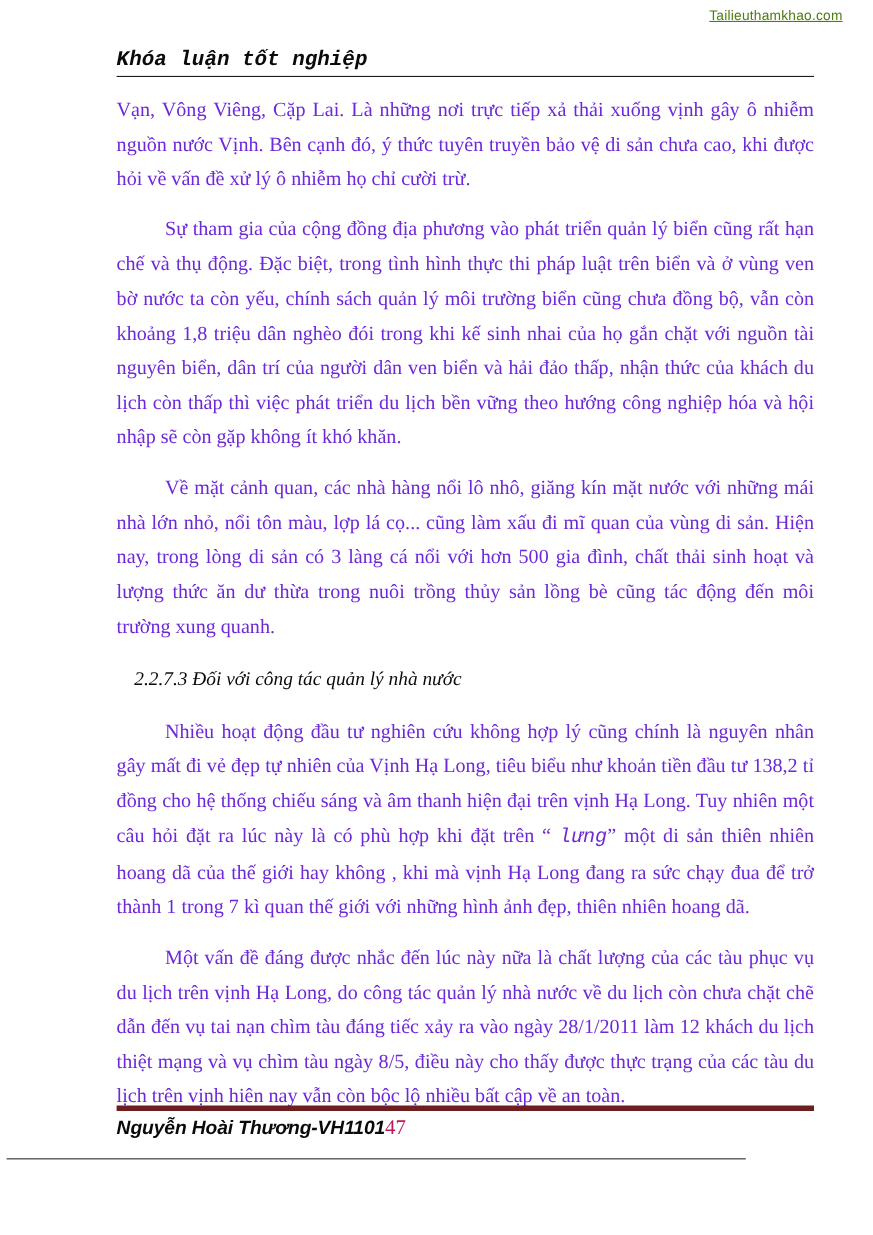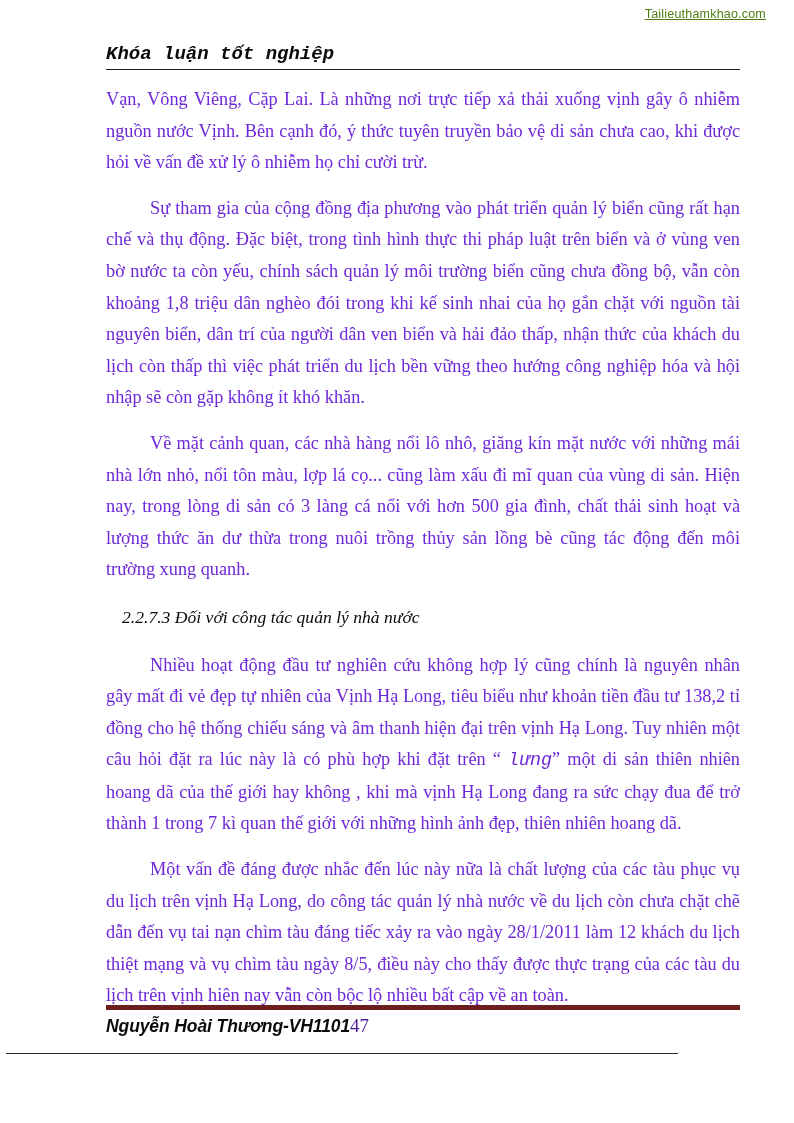--- a/index.html
+++ b/index.html
@@ -125,21 +125,21 @@
     font-style: italic;
     font-size: 17.5px;
     letter-spacing: -0.1px;
     color: #0a0a0a;
     white-space: nowrap;
   }
 
   .footer-page {
     font-family: "Liberation Serif", "DejaVu Serif", serif;
     font-size: 19px;
-    color: #4c1d95;
+    color: #be185d;
   }
 
   .footer-rule-bottom {
     position: absolute;
     left: 6px;
     top: 1053px;
     width: 672px;
     border-bottom: 1.6px solid #2b2b2b;
   }
 </style>

